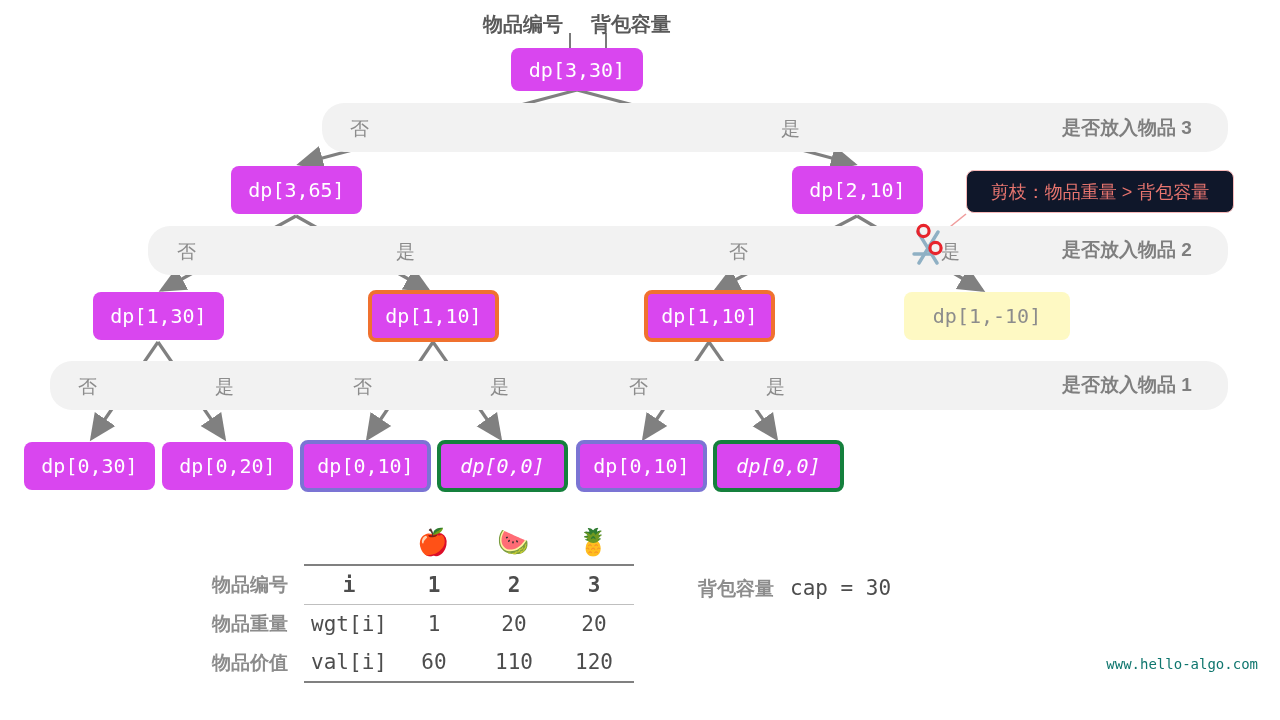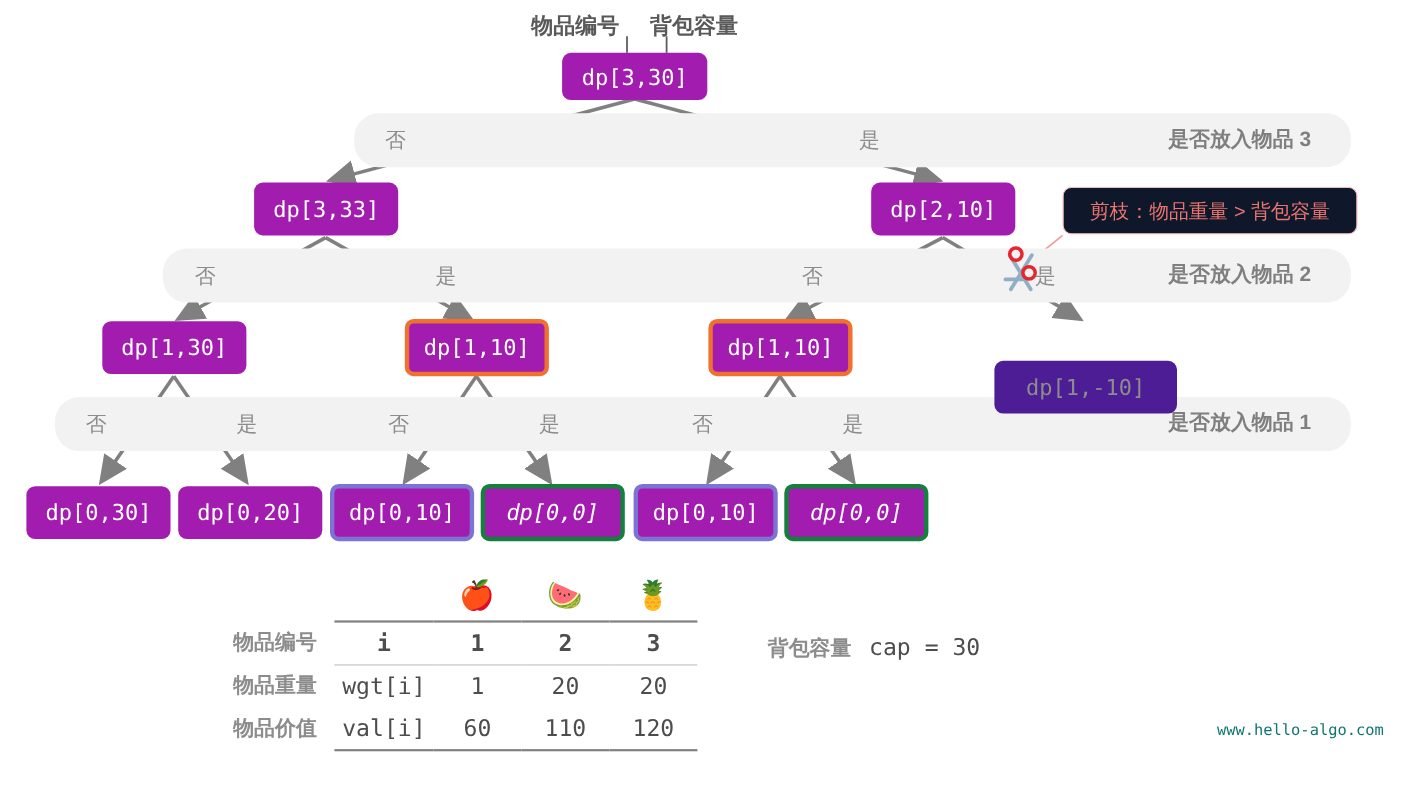--- a/index.html
+++ b/index.html
@@ -33,33 +33,33 @@
     font-size:19px;
     font-weight:bold;
     white-space:nowrap;
     line-height:1;
   }
 
   
   .node{
     position:absolute;
     box-sizing:border-box;
-    background:#a21caf;
+    background:#d946ef;
     border-radius:8px;
     color:#ffffff;
     font-family:"DejaVu Sans Mono","Liberation Mono",monospace;
     font-size:20px;
     display:flex;align-items:center;justify-content:center;
     letter-spacing:0px;
     white-space:nowrap;
   }
   .node.orange{border:4px solid #f0712f;}
   .node.purple{border:4px solid #7b74d4;}
   .node.cyan{border:4px solid #15803d;font-style:italic;}
-  .node.pruned{background:#4c1d95;color:#8c8c8c;border:none;margin-top:36px;}
+  .node.pruned{background:#fef9c3;color:#8c8c8c;border:none;}
 
   
   .top-label{
     position:absolute;
     color:#595959;
     font-size:20px;
     font-weight:bold;
     white-space:nowrap;
     line-height:1;
   }
@@ -199,21 +199,21 @@
   <div class="band-label" style="left:353px;top:377px;">否</div>
   <div class="band-label" style="left:490px;top:377px;">是</div>
   <div class="band-label" style="left:629px;top:377px;">否</div>
   <div class="band-label" style="left:766px;top:377px;">是</div>
   <div class="band-title" style="left:1062px;top:375px;">是否放入物品 1</div>
 
   <div class="callout" style="left:966px;top:170px;width:268px;height:43px;">剪枝：物品重量 &gt; 背包容量</div>
 
   <div class="node" style="left:511px;top:48px;width:132px;height:43px;">dp[3,30]</div>
 
-  <div class="node" style="left:231px;top:166px;width:131px;height:48px;">dp[3,33]</div>
+  <div class="node" style="left:231px;top:166px;width:131px;height:48px;">dp[3,65]</div>
   <div class="node" style="left:792px;top:166px;width:131px;height:48px;">dp[2,10]</div>
 
   <div class="node" style="left:93px;top:292px;width:131px;height:48px;">dp[1,30]</div>
   <div class="node orange" style="left:368px;top:290px;width:131px;height:52px;">dp[1,10]</div>
   <div class="node orange" style="left:644px;top:290px;width:131px;height:52px;">dp[1,10]</div>
   <div class="node pruned" style="left:904px;top:292px;width:166px;height:48px;">dp[1,-10]</div>
 
   <div class="node" style="left:24px;top:442px;width:131px;height:48px;">dp[0,30]</div>
   <div class="node" style="left:162px;top:442px;width:131px;height:48px;">dp[0,20]</div>
   <div class="node purple" style="left:300px;top:440px;width:131px;height:52px;">dp[0,10]</div>

